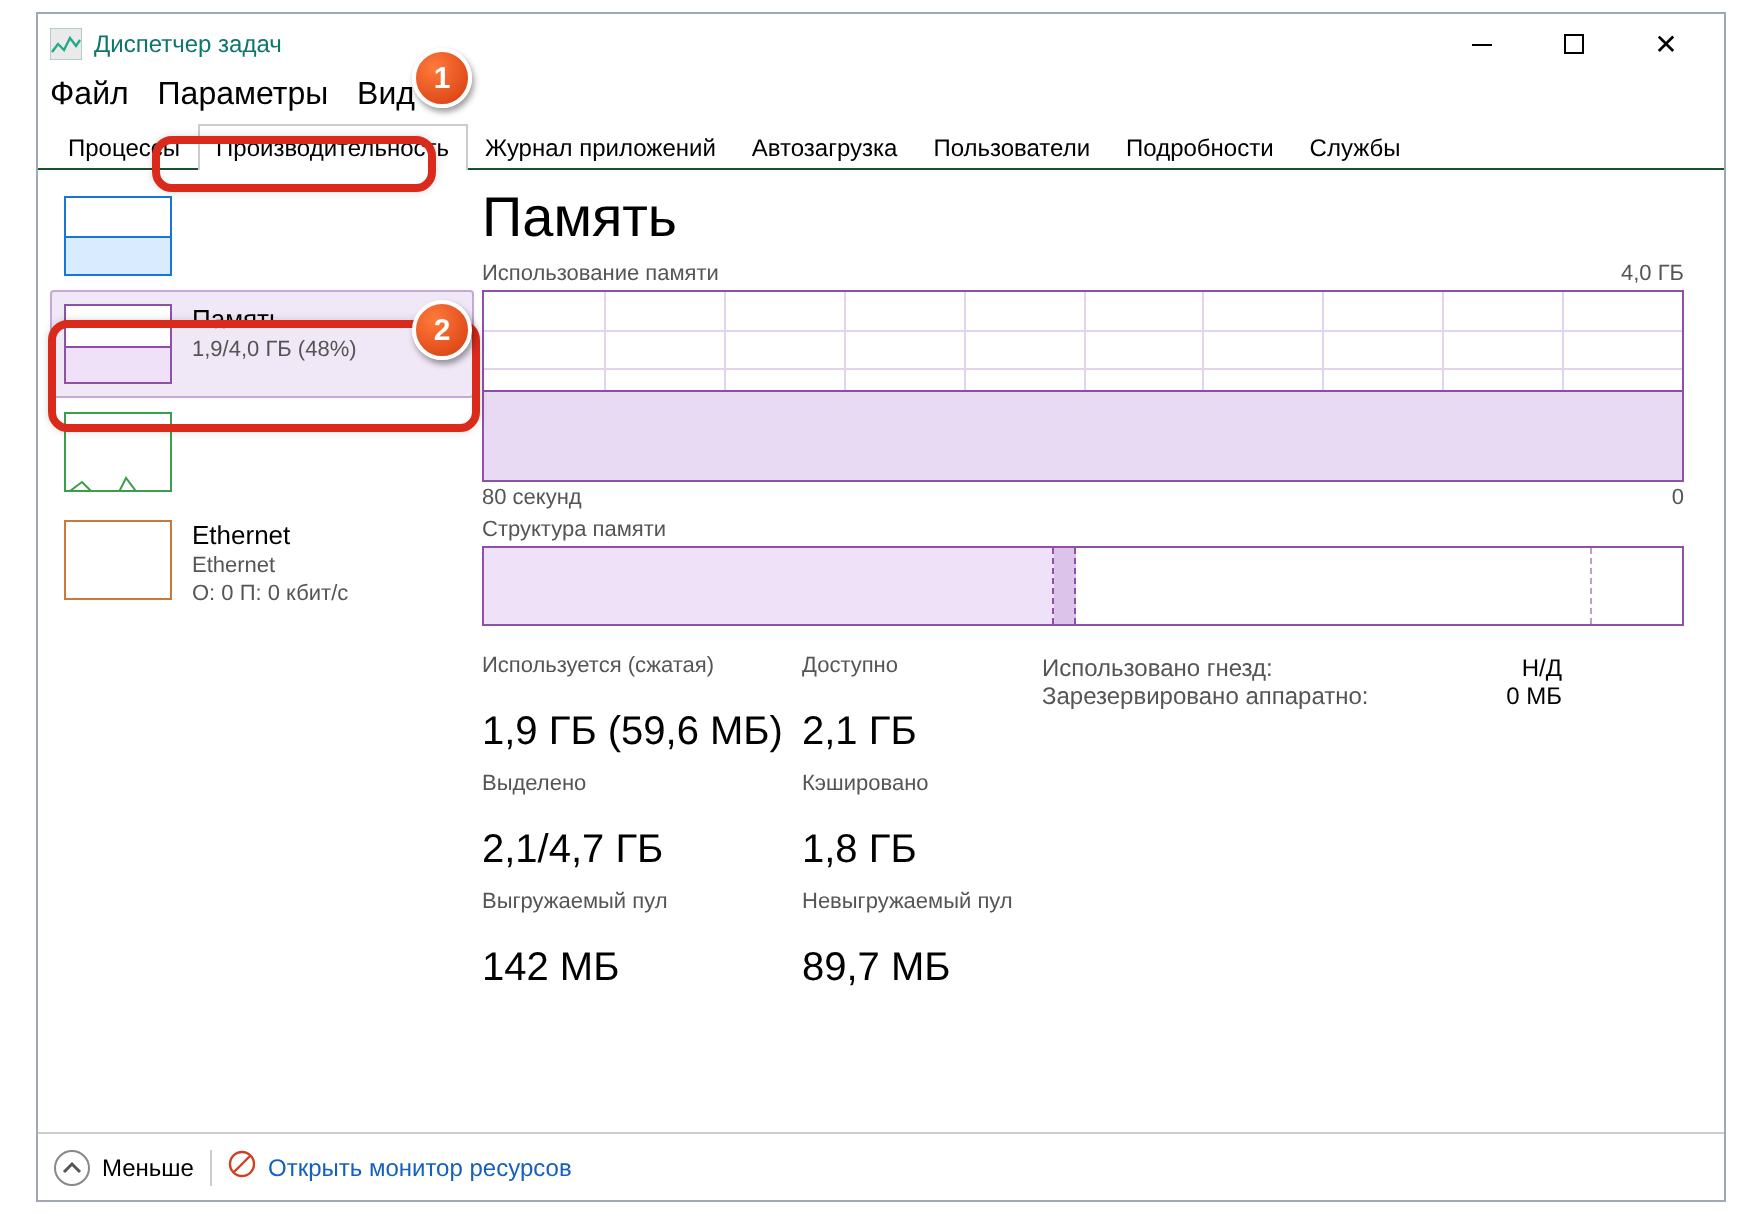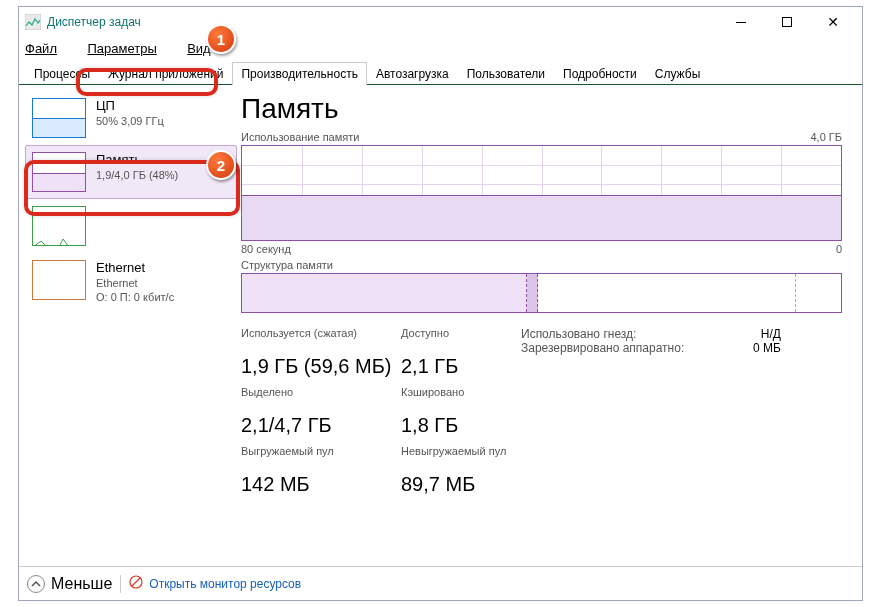--- a/index.html
+++ b/index.html
@@ -6,21 +6,21 @@
   body { width: 881px; height: 607px; background: #fff; position: relative; }
   .window { position: absolute; left: 18px; top: 6px; right: 18px; bottom: 6px; border: 1px solid #9fa8b4; background: #fff; display: flex; flex-direction: column; }
   .titlebar { height: 30px; display: flex; align-items: center; padding: 0 6px; border-bottom: 0; }
   .titlebar .icon { width: 16px; height: 16px; margin-right: 6px; display:inline-block; }
   .titlebar .title { font-size: 12px; color: #0f766e; flex: 1; }
   .winctl { width: 46px; height: 30px; display:flex; align-items:center; justify-content:center; }
   .minline { width: 10px; height: 1px; background:#000; }
   .maxbox { width: 10px; height: 10px; border:1px solid #000; }
   .closex { font-size:14px; line-height:1; }
   .menubar { padding: 2px 6px 4px 6px; }
-  .menubar span { font-size: 13px; color:#000; margin-right: 26px; cursor: default; text-decoration: underline; }
+  .menubar span { font-size: 16px; color:#000; margin-right: 10px; cursor: default; }
   .tabs { display:flex; border-bottom:1px solid #14532d; padding: 0 6px; position: relative; }
   .tab { font-size: 12px; padding: 4px 8px; border:1px solid transparent; border-bottom: none; position: relative; top:1px; cursor:default; white-space: nowrap; }
   .tab.active { border-color:#ccc; background:#fff; }
   .content { flex:1; display:flex; overflow:hidden; }
   .sidebar { width: 218px; padding: 6px 0 0 6px; }
   .card { display:flex; padding:6px; border:1px solid transparent; border-radius:2px; cursor:default; }
   .card.selected { background:#f0e8f6; border:1px solid #c7a7da; }
   .thumb { width:54px; height:40px; border:1px solid #999; margin-right:10px; position:relative; overflow:hidden; background:#fff; }
   .thumb.cpu { border-color:#1777d6; }
   .thumb.mem { border-color:#9050a8; }
@@ -40,21 +40,21 @@
   .xlabels { font-size:11px; color:#555; display:flex; justify-content:space-between; margin-top:2px; }
   .structchart { border:1px solid #9050a8; height:40px; margin-top:2px; position:relative; background:#fff; }
   .memseg { position:absolute; top:0; bottom:0; }
   .stats { margin-top:14px; display:grid; grid-template-columns: 160px 120px 240px; column-gap:0; row-gap:8px; }
   .stat .k { font-size:11px; color:#555; }
   .stat .v { font-size:20px; color:#000; margin-top:16px; font-weight:400; }
   .rightstats { font-size:12px; }
   .rightstats .row { display:flex; justify-content: space-between; width: 260px; }
   .rightstats .rk { color:#555; }
   .footer { height:34px; border-top:1px solid #ccc; display:flex; align-items:center; padding:0 8px; gap:8px; }
-  .lessbtn { display:flex; align-items:center; gap:6px; font-size:16px; }
+  .lessbtn { display:flex; align-items:center; gap:6px; font-size:12px; }
   .circle { width:18px; height:18px; border:1px solid #888; border-radius:50%; display:flex;align-items:center;justify-content:center; }
   .linkbtn { font-size:12px; color:#1560bd; display:flex; align-items:center; gap:6px; }
   .vsep { width:1px; height:18px; background:#ccc; }
   
   .callout { position:absolute; border:4px solid #d92a1c; border-radius:10px; pointer-events:none; box-shadow: 0 0 4px rgba(0,0,0,0.15); }
   .badge { position:absolute; width:30px; height:30px; border-radius:50%; background: radial-gradient(circle at 35% 30%, #ff7a3b, #d43a0e); border:2px solid #fff; box-shadow:1px 2px 3px rgba(0,0,0,0.4); color:#fff; font-weight:700; font-size:15px; display:flex; align-items:center; justify-content:center; pointer-events:none; }
 </style>
 </head>
 <body>
 
@@ -80,38 +80,34 @@
   </div>
 
   <div class="menubar">
     <span>Файл</span>
     <span>Параметры</span>
     <span>Вид</span>
   </div>
 
   <div class="tabs">
     <div class="tab">Процессы</div>
+    <div class="tab active">Производительность</div>
     <div class="tab">Журнал приложений</div>
-    <div class="tab active">Производительность</div>
     <div class="tab">Автозагрузка</div>
     <div class="tab">Пользователи</div>
     <div class="tab">Подробности</div>
     <div class="tab">Службы</div>
   </div>
 
   <div class="content">
 
     <div class="sidebar">
       <div class="card">
         <div class="thumb cpu">
           <div class="fill" style="height:50%;background:#d9ecff;border-top:1px solid #1777d6;"></div>
-        </div>
-        <div>
-          <div class="label1">ЦП</div>
-          <div class="label2">50%  3,09 ГГц</div>
         </div>
       </div>
 
       <div class="card selected">
         <div class="thumb mem">
           <div class="fill" style="height:48%;background:#efe1f7;border-top:1px solid #8e4ca7;"></div>
         </div>
         <div>
           <div class="label1">Память</div>
           <div class="label2">1,9/4,0 ГБ (48%)</div>

